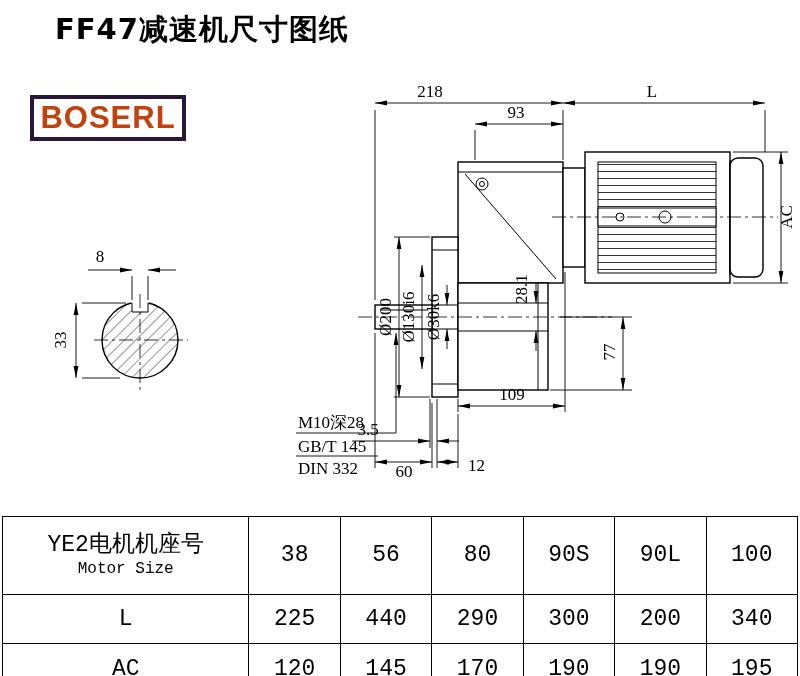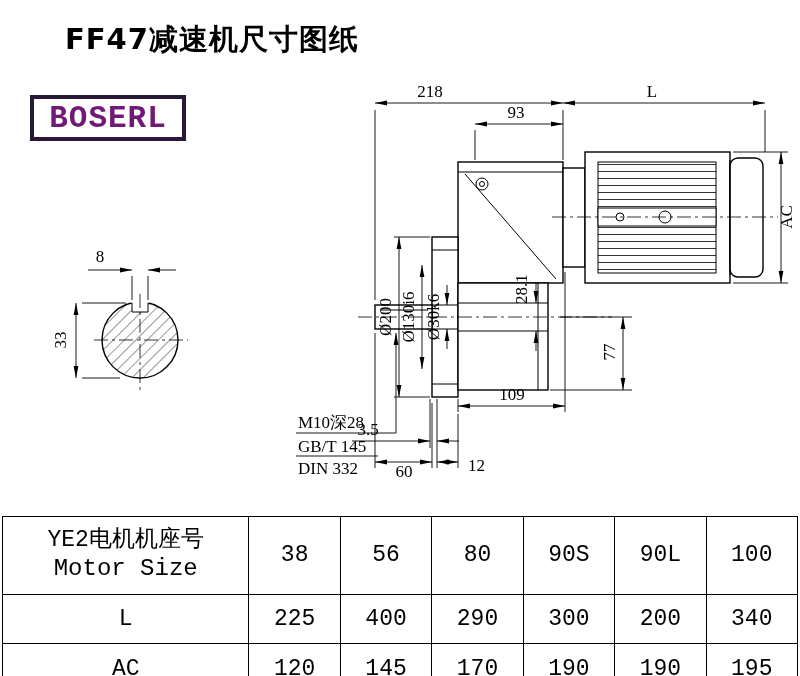--- a/index.html
+++ b/index.html
@@ -1,38 +1,38 @@
 <!DOCTYPE html>
 <html><head>
 <meta charset="utf-8">
 <style>
   html,body{margin:0;padding:0;background:#fff;}
   .page{position:relative;width:800px;height:676px;background:#fff;overflow:hidden;
         font-family:"Liberation Sans","DejaVu Sans",sans-serif;color:#000;}
-  .title{position:absolute;left:55px;top:10px;margin:10px;font-size:29px;font-weight:bold;
+  .title{position:absolute;left:55px;top:10px;margin:0;font-size:29px;font-weight:bold;
          letter-spacing:1px;font-family:"DejaVu Sans","Liberation Sans",sans-serif;}
   .brand-box{position:absolute;left:30px;top:95px;width:148px;height:38px;
          border:4px solid #2a1838;display:flex;align-items:center;justify-content:center;}
-  .brand-box span{font-family:Liberation Mono, monospace;font-weight:bold;
-         font-size:31px;color:#701a75;letter-spacing:1px;}
+  .brand-box span{font-family:Liberation Sans, sans-serif;font-weight:bold;
+         font-size:31px;color:#c2410c;letter-spacing:1px;}
   svg{position:absolute;left:0;top:0;}
   svg .f14{stroke:#000;stroke-width:1.4;fill:#fff}
   svg .o10{stroke:#000;stroke-width:1;fill:none}
   svg .f10{stroke:#000;stroke-width:1;fill:#fff}
   svg .d{stroke:#000;stroke-width:0.9;fill:none}
   svg .cl{stroke:#000;stroke-width:0.8;fill:none;stroke-dasharray:14 4 3 4}
   svg text.dim{font-family:"Liberation Serif","DejaVu Serif",serif;font-size:17px;fill:#000;stroke:none}
   .size-table{position:absolute;left:2px;top:516px;width:796px;height:178px;
          border-collapse:collapse;table-layout:fixed;}
   .size-table td{border:1px solid #000;text-align:center;vertical-align:middle;
          font-family:"Liberation Mono","DejaVu Sans",monospace;font-size:23px;padding:0;}
   .size-table tr.hdr td{height:60px;}
   .size-table tr.val td{height:38px;}
   .hdr-cn{font-size:23px;line-height:1.2;}
-  .hdr-en{font-size:24px;line-height:1.2;}
+  .hdr-en{font-size:16px;line-height:1.2;}
 </style>
 </head>
 <body>
 
 <div class="page">
 
   <h1 class="title">FF47减速机尺寸图纸</h1>
 
   <div class="brand-box">
     <span>BOSERL</span>
@@ -200,21 +200,21 @@
       <td>38</td>
       <td>56</td>
       <td>80</td>
       <td>90S</td>
       <td>90L</td>
       <td>100</td>
     </tr>
     <tr class="val">
       <td>L</td>
       <td>225</td>
-      <td>400</td>
+      <td>440</td>
       <td>290</td>
       <td>300</td>
       <td>200</td>
       <td>340</td>
     </tr>
     <tr class="val">
       <td>AC</td>
       <td>120</td>
       <td>145</td>
       <td>170</td>

